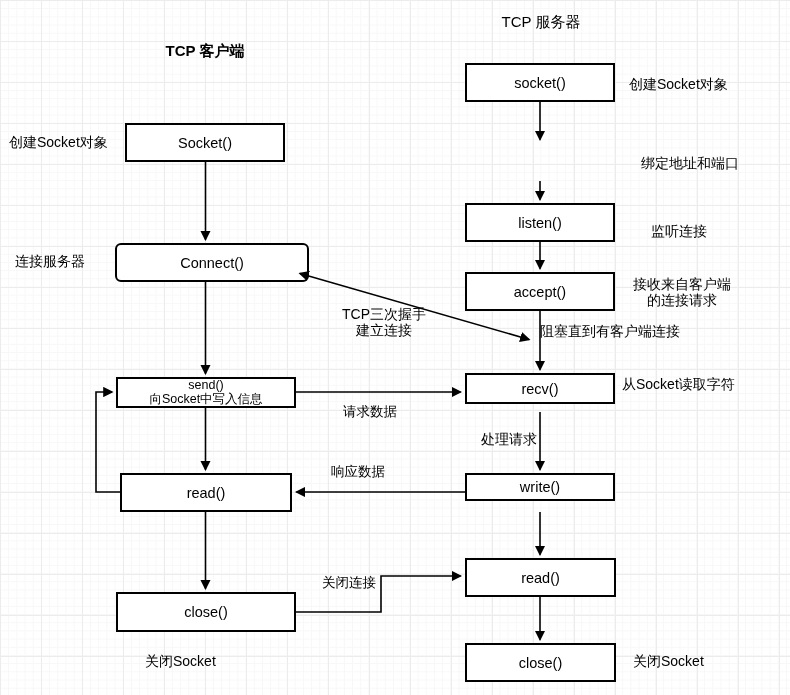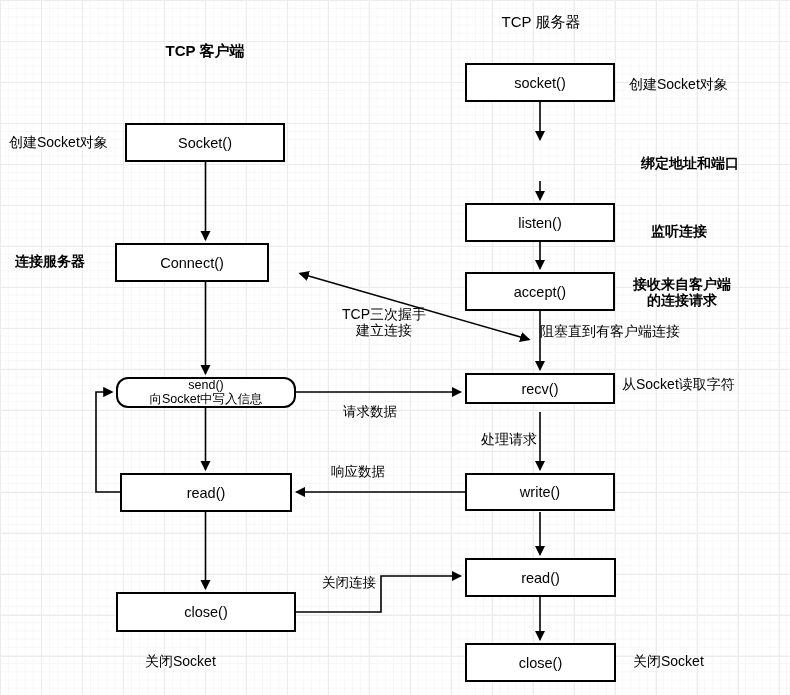--- a/index.html
+++ b/index.html
@@ -33,21 +33,21 @@
     text-align:center;
     white-space:nowrap;
   }
   .node.small{font-size:12.5px;line-height:13.5px;}
   .lbl{
     position:absolute;
     font-size:14px;
     line-height:15.5px;
     white-space:nowrap;
   }
-  .lbl.b{font-weight:bold;}
+  .lbl.b{font-weight:normal;}
   .lbl.center{text-align:center;white-space:normal;}
   .title{
     position:absolute;
     font-size:15px;
     text-align:center;
     white-space:nowrap;
   }
   .title.b{font-weight:bold;}
   svg.wires{
     position:absolute;
@@ -62,33 +62,33 @@
 </style>
 </head>
 <body>
 
 <div id="canvas">
 
   <div class="title b" style="left:130px;top:42px;width:150px;">TCP 客户端</div>
   <div class="title" style="left:466px;top:13px;width:150px;">TCP 服务器</div>
 
   <div class="node" style="left:125px;top:123px;width:160px;height:39px;">Socket()</div>
-  <div class="node" style="left:115px;top:243px;width:154px;height:39px;">Connect()</div>
-  <div class="node small" style="left:116px;top:377px;width:180px;height:31px;border-radius:12px;">
+  <div class="node" style="left:115px;top:243px;width:194px;height:39px;border-radius:6px;">Connect()</div>
+  <div class="node small" style="left:116px;top:377px;width:180px;height:31px;">
     <div>send()</div>
     <div>向Socket中写入信息</div>
   </div>
   <div class="node" style="left:120px;top:473px;width:172px;height:39px;">read()</div>
   <div class="node" style="left:116px;top:592px;width:180px;height:40px;">close()</div>
 
   <div class="node" style="left:465px;top:63px;width:150px;height:39px;">socket()</div>
   <div class="node" style="left:465px;top:203px;width:150px;height:39px;">listen()</div>
   <div class="node" style="left:465px;top:272px;width:150px;height:39px;">accept()</div>
   <div class="node" style="left:465px;top:373px;width:150px;height:31px;">recv()</div>
-  <div class="node" style="left:465px;top:473px;width:150px;height:38px;">write()</div>
+  <div class="node" style="left:465px;top:473px;width:150px;height:28px;">write()</div>
   <div class="node" style="left:465px;top:558px;width:151px;height:39px;">read()</div>
   <div class="node" style="left:465px;top:643px;width:151px;height:39px;">close()</div>
 
   <div class="lbl" style="left:9px;top:135px;">创建Socket对象</div>
   <div class="lbl b" style="left:15px;top:254px;">连接服务器</div>
   <div class="lbl" style="left:145px;top:654px;">关闭Socket</div>
 
   <div class="lbl" style="left:629px;top:77px;">创建Socket对象</div>
   <div class="lbl b" style="left:641px;top:156px;">绑定地址和端口</div>
   <div class="lbl b" style="left:651px;top:224px;">监听连接</div>

